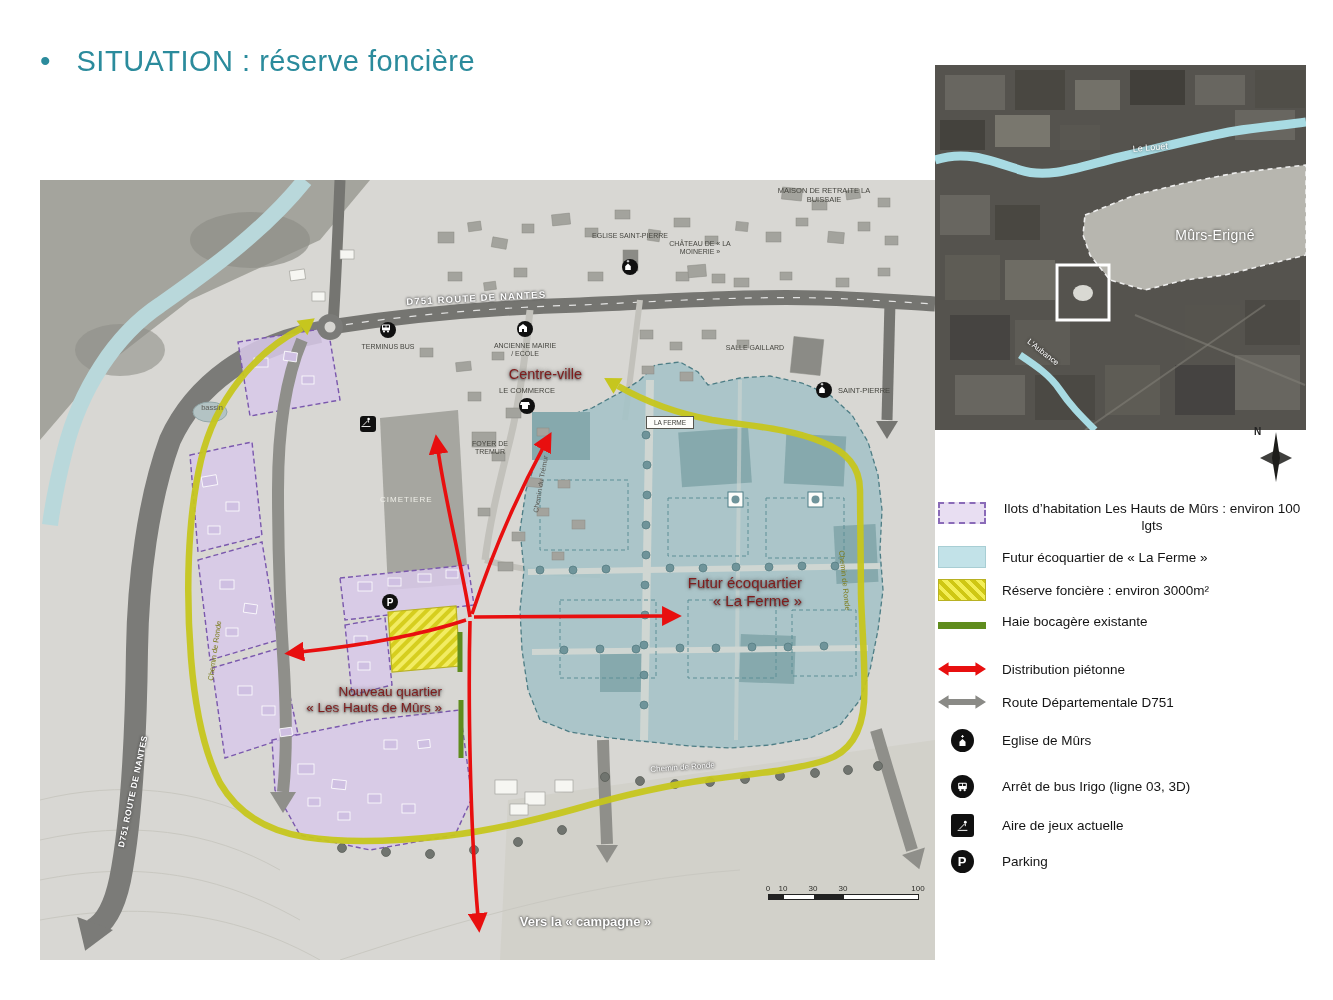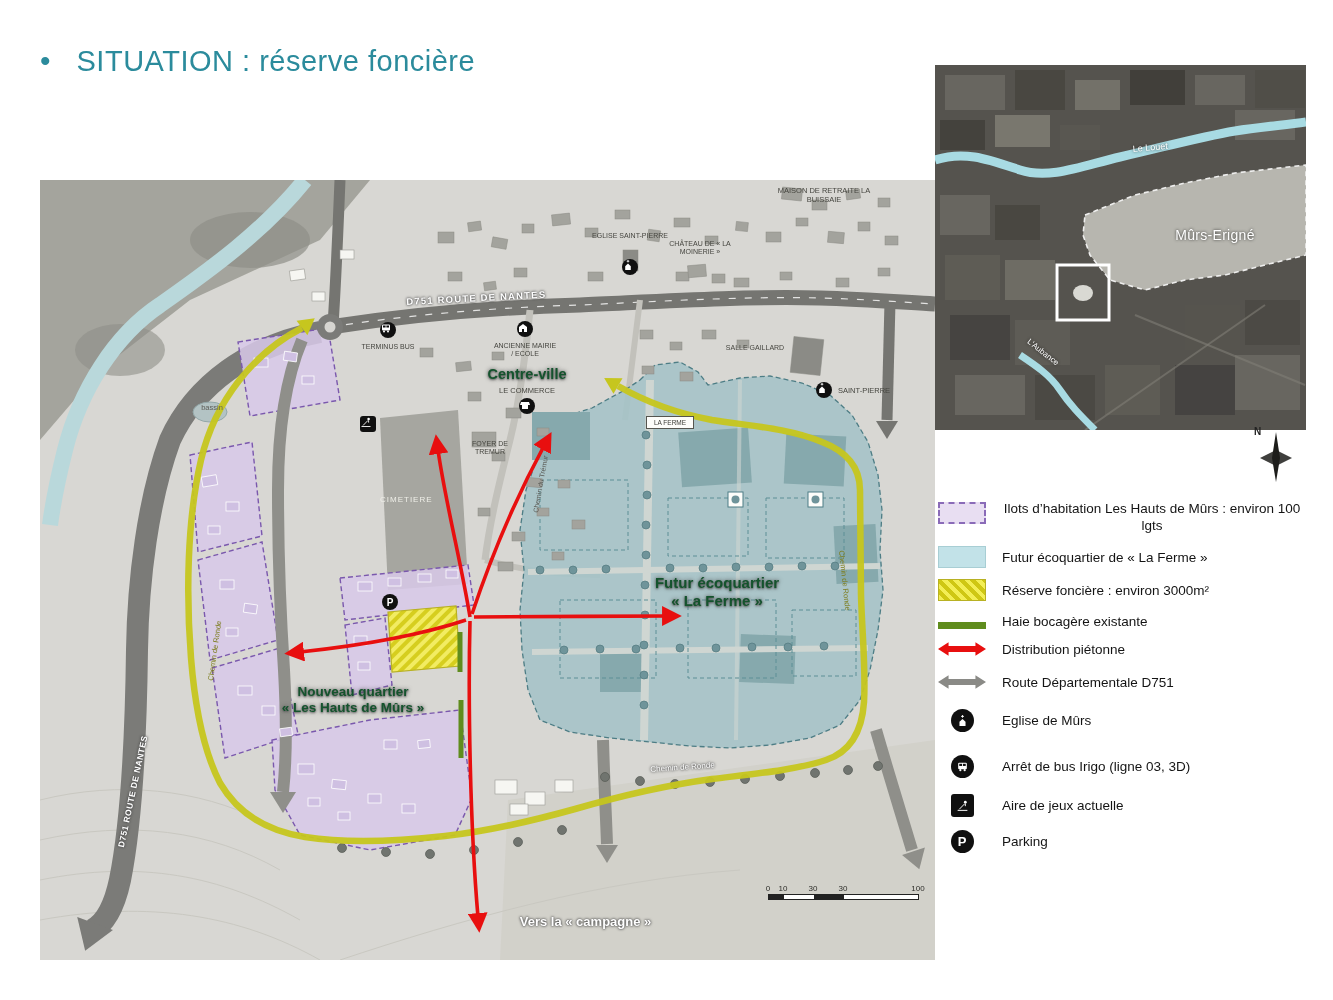--- a/index.html
+++ b/index.html
@@ -15,21 +15,21 @@
   #title{position:absolute;left:40px;top:44px;display:flex;align-items:baseline;}
   #title .bullet{color:var(--accent-teal);font-size:30px;margin-right:26px;}
   #title .title-text{color:var(--accent-teal);font-size:29px;letter-spacing:.5px;}
 
   
   #map{position:absolute;left:40px;top:180px;width:970px;height:780px;overflow:hidden;}
   #map svg{position:absolute;left:0;top:0;}
   .lbl{position:absolute;font-size:7px;line-height:1.2;color:#45453f;text-align:center;}
   .lbl.nowrap{white-space:nowrap;}
   .lbl.white{color:#ffffff;text-shadow:0 0 3px rgba(70,70,70,.95),0 0 2px rgba(70,70,70,.9);}
-  .lbl.bigwhite{font-weight:bold;font-size:14.5px;color:#14532d;text-shadow:0 0 4px rgba(80,80,80,.95),0 1px 2px rgba(80,80,80,.8);}
+  .lbl.bigwhite{font-weight:normal;font-size:14.5px;color:#7f1d1d;text-shadow:0 0 4px rgba(80,80,80,.95),0 1px 2px rgba(80,80,80,.8);text-align:right;}
   .lbl.rot{transform-origin:0 0;white-space:nowrap;}
   .olive{color:#7c7c1c;}
   .poi{position:absolute;width:16px;height:16px;border-radius:50%;background:#101010;
        display:flex;align-items:center;justify-content:center;color:#fff;font-weight:bold;font-size:10px;}
   .poi.sq{border-radius:3px;}
   .sign{position:absolute;background:#fdfdfa;border:1px solid #55554f;color:#3c3c36;
         font-size:6.5px;text-align:center;line-height:12px;height:13px;}
 
   
   .zone-purple{fill:var(--zone-purple);fill-opacity:.85;stroke:var(--zone-purple-border);stroke-width:1.4;stroke-dasharray:5,3;}
@@ -477,21 +477,21 @@
       <span class="txt" style="width:300px">Ilots d’habitation Les Hauts de Mûrs : environ 100 lgts</span>
     </div>
     <div class="lrow" style="margin-bottom:11px">
       <span class="sw sw-teal"></span>
       <span class="txt">Futur écoquartier de « La Ferme »</span>
     </div>
     <div class="lrow" style="margin-bottom:12px">
       <span class="sw sw-yellow"></span>
       <span class="txt">Réserve foncière : environ 3000m²</span>
     </div>
-    <div class="lrow" style="margin-bottom:8px">
+    <div class="lrow" style="margin-bottom:28px">
       <span class="sw sw-green"></span>
       <span class="txt">Haie bocagère existante</span>
     </div>
     <div class="lrow" style="margin-bottom:11px">
       <svg class="sw" width="50" height="18" viewBox="0 0 50 18">
         <polygon points="0,9 11,2 11,6 39,6 39,2 50,9 39,16 39,12 11,12 11,16" fill="#e80f0f"></polygon>
       </svg>
       <span class="txt">Distribution piétonne</span>
     </div>
     <div class="lrow" style="margin-bottom:16px">

